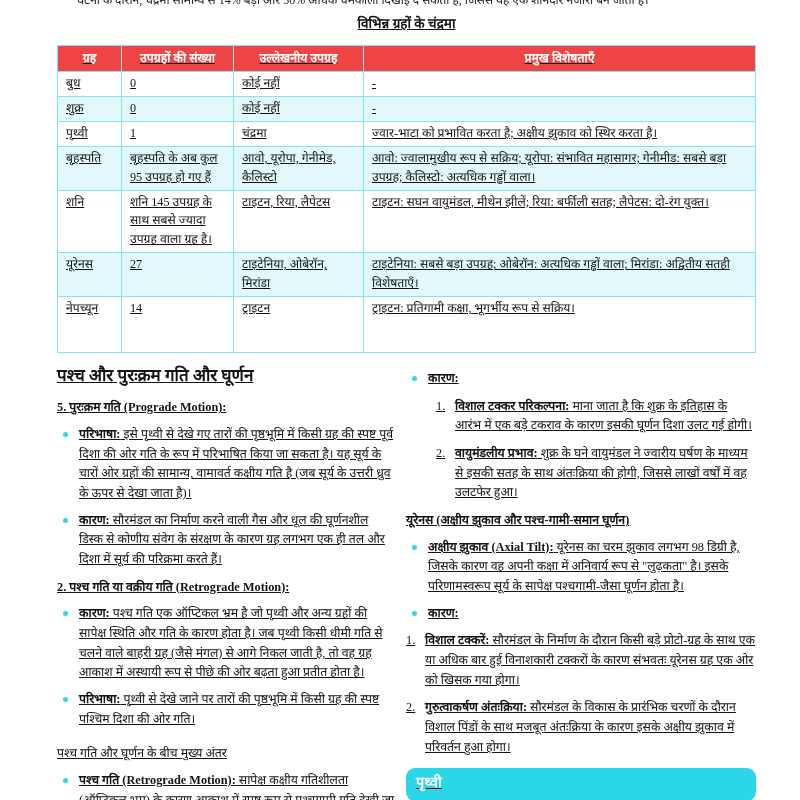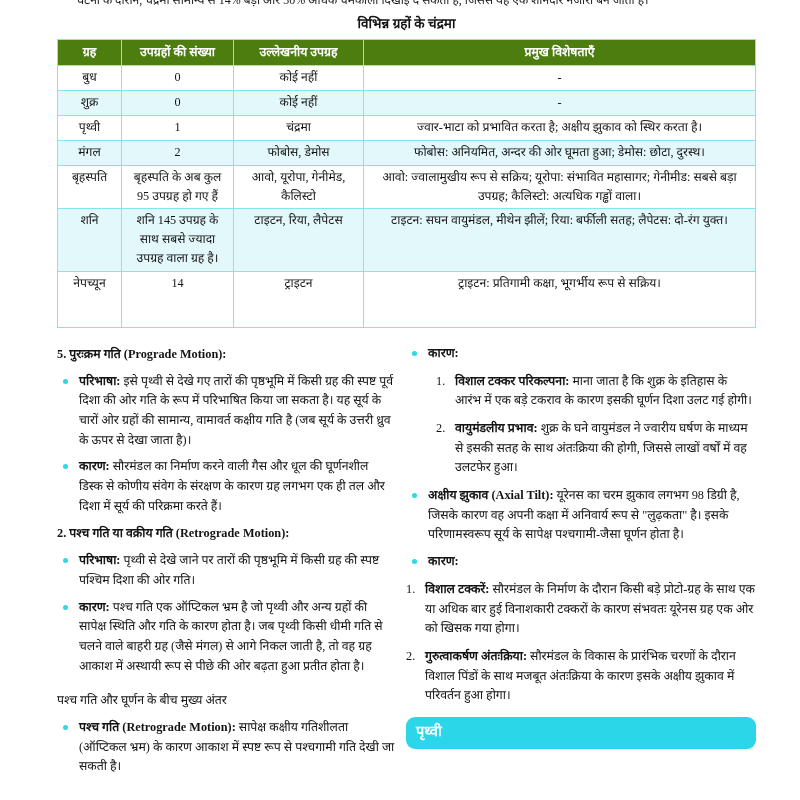--- a/index.html
+++ b/index.html
@@ -1,26 +1,26 @@
 <!DOCTYPE html>
 <html><head>
 <meta charset="utf-8">
 <style>
   html,body{margin:0;padding:0;width:800px;height:800px;overflow:hidden;background:#fff;
     font-family:"Liberation Serif","DejaVu Serif",serif;color:#141414;}
-  .page{position:relative;width:800px;height:800px;padding:0 44px 0 57px;box-sizing:border-box;}
+  .page{position:relative;width:800px;height:800px;padding:0 44px 0 57px;box-sizing:border-box;text-decoration:underline;}
   
   .top-strip{height:9px;overflow:hidden;position:relative;}
   .top-line{position:absolute;left:20px;right:0;top:-9px;font-size:12px;white-space:nowrap;color:#1a1a1a;}
-  .doc-title{text-align:center;font-weight:bold;font-size:13.5px;margin:5px 0 7px;}
+  .doc-title{text-align:center;font-weight:bold;font-size:13.5px;margin:5px 0 13px;}
   
   table.moons{border-collapse:collapse;width:699px;table-layout:fixed;font-size:12.2px;}
   table.moons th,table.moons td{border:1px solid #7fe7f0;padding:2px 8px 3px;vertical-align:top;
-    line-height:1.55;text-align:center;font-weight:normal;word-wrap:break-word;}
-  table.moons th{background:#4d7c0f;color:#fff;font-weight:bold;text-align:center;font-size:12.3px;padding:3px 6px;}
+    line-height:1.55;text-align:left;font-weight:normal;word-wrap:break-word;}
+  table.moons th{background:#ef4444;color:#fff;font-weight:bold;text-align:center;font-size:12.3px;padding:3px 6px;}
   table.moons col.c1{width:64px;} table.moons col.c2{width:112px;} table.moons col.c3{width:130px;}
   table.moons tbody tr:nth-child(even) td{background:#e3f8fb;}
   table.moons tbody tr:last-child td{padding-bottom:34px;}
   
   .columns{display:flex;justify-content:space-between;margin-top:9px;}
   .col{font-size:12.3px;line-height:1.6;}
   .col.left{width:338px;} .col.right{width:350px;}
   .blk-heading{font-size:17px;font-weight:bold;margin:0 0 9px;}
   .blk-boldline{font-weight:bold;margin:8px 0 5px;}
   .blk-plain{margin:15px 0 5px;}
@@ -72,67 +72,69 @@
           <td>कोई नहीं</td>
           <td>-</td>
         </tr>
         <tr>
           <td>पृथ्वी</td>
           <td>1</td>
           <td>चंद्रमा</td>
           <td>ज्वार-भाटा को प्रभावित करता है; अक्षीय झुकाव को स्थिर करता है।</td>
         </tr>
         <tr>
-          <td>मंगल</td>
-          <td>2</td>
-          <td>फोबोस, डेमोस</td>
-          <td>फोबोस: अनियमित, अन्दर की ओर घूमता हुआ; डेमोस: छोटा, दुरस्थ।</td>
-        </tr>
-        <tr>
           <td>बृहस्पति</td>
           <td>बृहस्पति के अब कुल 95 उपग्रह हो गए हैं</td>
           <td>आवो, यूरोपा, गेनीमेड, कैलिस्टो</td>
           <td>आवो: ज्वालामुखीय रूप से सक्रिय; यूरोपा: संभावित महासागर; गेनीमीड: सबसे बड़ा उपग्रह; कैलिस्टो: अत्यधिक गड्ढों वाला।</td>
         </tr>
         <tr>
           <td>शनि</td>
           <td>शनि 145 उपग्रह के साथ सबसे ज्यादा उपग्रह वाला ग्रह है।</td>
           <td>टाइटन, रिया, लैपेटस</td>
           <td>टाइटन: सघन वायुमंडल, मीथेन झीलें; रिया: बर्फीली सतह; लैपेटस: दो-रंग युक्त।</td>
         </tr>
         <tr>
+          <td>यूरेनस</td>
+          <td>27</td>
+          <td>टाइटेनिया, ओबेरॉन, मिरांडा</td>
+          <td>टाइटेनिया: सबसे बड़ा उपग्रह; ओबेरॉन: अत्यधिक गड्ढों वाला; मिरांडा: अद्वितीय सतही विशेषताएँ।</td>
+        </tr>
+        <tr>
           <td>नेपच्यून</td>
           <td>14</td>
           <td>ट्राइटन</td>
           <td>ट्राइटन: प्रतिगामी कक्षा, भूगर्भीय रूप से सक्रिय।</td>
         </tr>
       </tbody>
   </table>
 
   <div class="columns">
     <div class="col left">
+        <div class="blk-heading">पश्च और पुरःक्रम गति और घूर्णन</div>
         <div class="blk-boldline">5. पुरःक्रम गति (Prograde Motion):</div>
         <div class="blk-bullet"><span class="dot"></span><span class="b">परिभाषा:</span><span> इसे पृथ्वी से देखे गए तारों की पृष्ठभूमि में किसी ग्रह की स्पष्ट पूर्व दिशा की ओर गति के रूप में परिभाषित किया जा सकता है। यह सूर्य के चारों ओर ग्रहों की सामान्य, वामावर्त कक्षीय गति है (जब सूर्य के उत्तरी ध्रुव के ऊपर से देखा जाता है)।</span></div>
         <div class="blk-bullet"><span class="dot"></span><span class="b">कारण:</span><span> सौरमंडल का निर्माण करने वाली गैस और धूल की घूर्णनशील डिस्क से कोणीय संवेग के संरक्षण के कारण ग्रह लगभग एक ही तल और दिशा में सूर्य की परिक्रमा करते हैं।</span></div>
         <div class="blk-boldline">2. पश्च गति या वक्रीय गति (Retrograde Motion):</div>
+        <div class="blk-bullet"><span class="dot"></span><span class="b">कारण:</span><span> पश्च गति एक ऑप्टिकल भ्रम है जो पृथ्वी और अन्य ग्रहों की सापेक्ष स्थिति और गति के कारण होता है। जब पृथ्वी किसी धीमी गति से चलने वाले बाहरी ग्रह (जैसे मंगल) से आगे निकल जाती है, तो वह ग्रह आकाश में अस्थायी रूप से पीछे की ओर बढ़ता हुआ प्रतीत होता है।</span></div>
         <div class="blk-bullet"><span class="dot"></span><span class="b">परिभाषा:</span><span> पृथ्वी से देखे जाने पर तारों की पृष्ठभूमि में किसी ग्रह की स्पष्ट पश्चिम दिशा की ओर गति।</span></div>
-        <div class="blk-bullet"><span class="dot"></span><span class="b">कारण:</span><span> पश्च गति एक ऑप्टिकल भ्रम है जो पृथ्वी और अन्य ग्रहों की सापेक्ष स्थिति और गति के कारण होता है। जब पृथ्वी किसी धीमी गति से चलने वाले बाहरी ग्रह (जैसे मंगल) से आगे निकल जाती है, तो वह ग्रह आकाश में अस्थायी रूप से पीछे की ओर बढ़ता हुआ प्रतीत होता है।</span></div>
         <div class="blk-plain">पश्च गति और घूर्णन के बीच मुख्य अंतर</div>
         <div class="blk-bullet"><span class="dot"></span><span class="b">पश्च गति (Retrograde Motion):</span><span> सापेक्ष कक्षीय गतिशीलता (ऑप्टिकल भ्रम) के कारण आकाश में स्पष्ट रूप से पश्चगामी गति देखी जा सकती है।</span></div>
       </div>
     <div class="col right">
         <div class="blk-bullet"><span class="dot"></span><span class="b">कारण:</span></div>
         <div class="blk-numbered indented">
           <span class="num">1.</span>
           <div><span class="b">विशाल टक्कर परिकल्पना:</span><span> माना जाता है कि शुक्र के इतिहास के आरंभ में एक बड़े टकराव के कारण इसकी घूर्णन दिशा उलट गई होगी।</span></div>
         </div>
         <div class="blk-numbered indented">
           <span class="num">2.</span>
           <div><span class="b">वायुमंडलीय प्रभाव:</span><span> शुक्र के घने वायुमंडल ने ज्वारीय घर्षण के माध्यम से इसकी सतह के साथ अंतःक्रिया की होगी, जिससे लाखों वर्षों में वह उलटफेर हुआ।</span></div>
         </div>
+        <div class="blk-boldline">यूरेनस (अक्षीय झुकाव और पश्च-गामी-समान घूर्णन)</div>
         <div class="blk-bullet"><span class="dot"></span><span class="b">अक्षीय झुकाव (Axial Tilt):</span><span> यूरेनस का चरम झुकाव लगभग 98 डिग्री है, जिसके कारण वह अपनी कक्षा में अनिवार्य रूप से "लुढ़कता" है। इसके परिणामस्वरूप सूर्य के सापेक्ष पश्चगामी-जैसा घूर्णन होता है।</span></div>
         <div class="blk-bullet"><span class="dot"></span><span class="b">कारण:</span></div>
         <div class="blk-numbered">
           <span class="num">1.</span>
           <div><span class="b">विशाल टक्करें:</span><span> सौरमंडल के निर्माण के दौरान किसी बड़े प्रोटो-ग्रह के साथ एक या अधिक बार हुई विनाशकारी टक्करों के कारण संभवतः यूरेनस ग्रह एक ओर को खिसक गया होगा।</span></div>
         </div>
         <div class="blk-numbered">
           <span class="num">2.</span>
           <div><span class="b">गुरुत्वाकर्षण अंतःक्रिया:</span><span> सौरमंडल के विकास के प्रारंभिक चरणों के दौरान विशाल पिंडों के साथ मजबूत अंतःक्रिया के कारण इसके अक्षीय झुकाव में परिवर्तन हुआ होगा।</span></div>
         </div>

